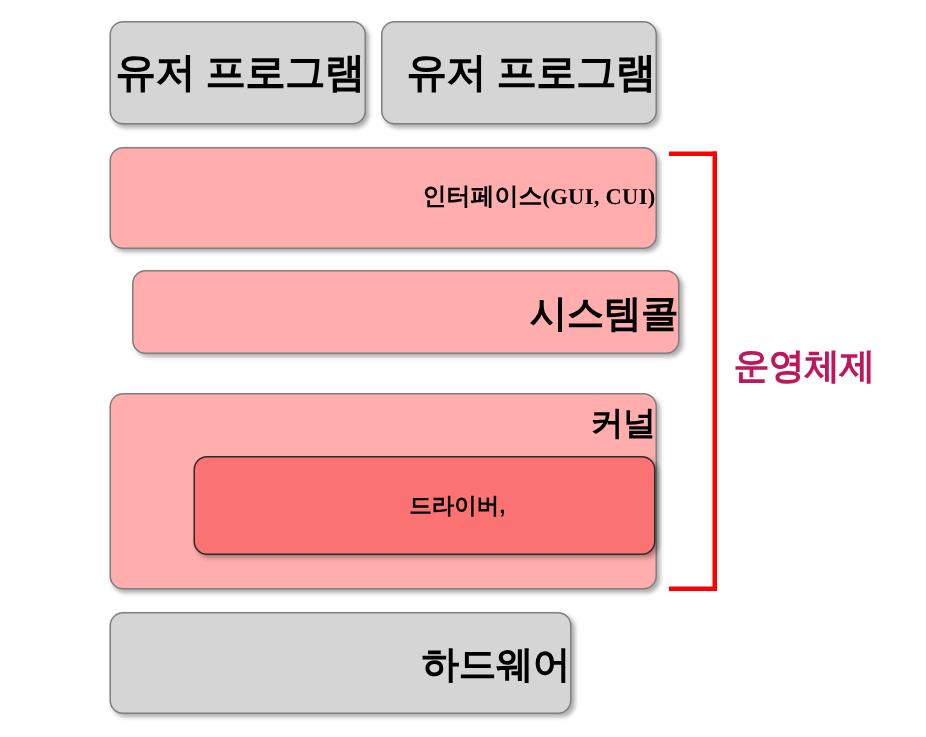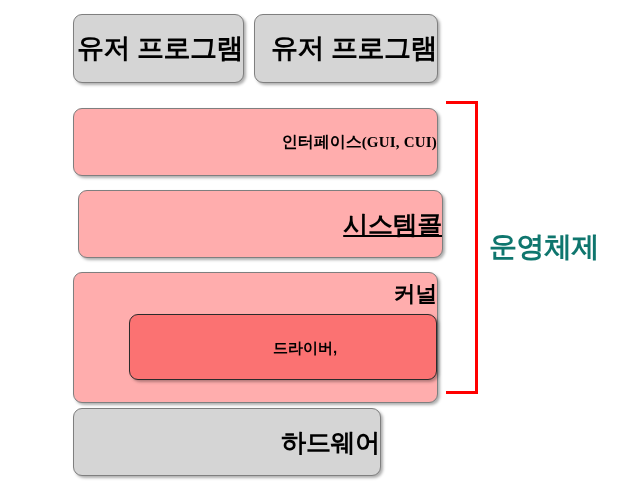--- a/index.html
+++ b/index.html
@@ -33,28 +33,28 @@
     display: flex;
     flex-direction: column;
     align-items: flex-end;
     justify-content: center;
     text-align: center;
     color: #000000;
     box-shadow: 2px 2px 3px rgba(0,0,0,0.32);
   }
 
   .box-gray  { background: #d5d5d5; }
-  .box-pink  { background: #ffadad; margin-top: 10px; }
+  .box-pink  { background: #ffadad; }
 
   
   .user-prog-1 { left: 73px;  top: 14px;  width: 171px; height: 69px; }
   .user-prog-2 { left: 254px; top: 14px;  width: 184px; height: 69px; }
 
   .interface   { left: 73px;  top: 98px;  width: 365px; height: 68px; }
-  .syscall     { left: 78px;  top: 180px; width: 365px; height: 68px; text-decoration: underline; }
+  .syscall     { left: 88px;  top: 180px; width: 365px; height: 56px; }
   .kernel      { left: 73px;  top: 262px; width: 365px; height: 131px;
                  justify-content: flex-start; padding-top: 9px; }
   .hardware    { left: 73px;  top: 408px; width: 308px; height: 68px; }
 
   .driver      { position: relative;
                  box-sizing: border-box;
                  margin-top: 8px;
                  width: 308px; height: 66px;
                  border: 1px solid #2b2b2b;
                  border-radius: 9px;
@@ -87,20 +87,21 @@
   .t-syscall {
     font-size: 25px;
     font-weight: bold;
     letter-spacing: -0.3px;
   }
   .t-kernel {
     font-size: 22px;
     font-weight: bold;
     letter-spacing: -0.3px;
     line-height: 1.1;
+    font-family: Liberation Mono, monospace;
   }
   .t-driver {
     font-size: 15px;
     font-weight: bold;
     line-height: 1.28;
   }
   .t-hardware {
     font-size: 25px;
     font-weight: bold;
     letter-spacing: -0.3px;
@@ -120,23 +121,23 @@
     background: #ff0000;
   }
   .bracket .b-top    { left: 0;    top: 0;     width: 32px; height: 3px; }
   .bracket .b-bottom { left: 0;    bottom: 0;  width: 32px; height: 3px; }
   .bracket .b-right  { right: 0;   top: 0;     width: 3px;  height: 293px; }
 
   .os-label {
     position: absolute;
     left: 489px;
     top: 228px;
-    font-size: 28px;
+    font-size: 24px;
     font-weight: bold;
-    color: #0f766e;
+    color: #be185d;
     letter-spacing: -0.5px;
     white-space: nowrap;
   }
 </style>
 </head>
 <body>
 
 <div id="canvas">
 
   <div class="box box-gray user-prog-1">

